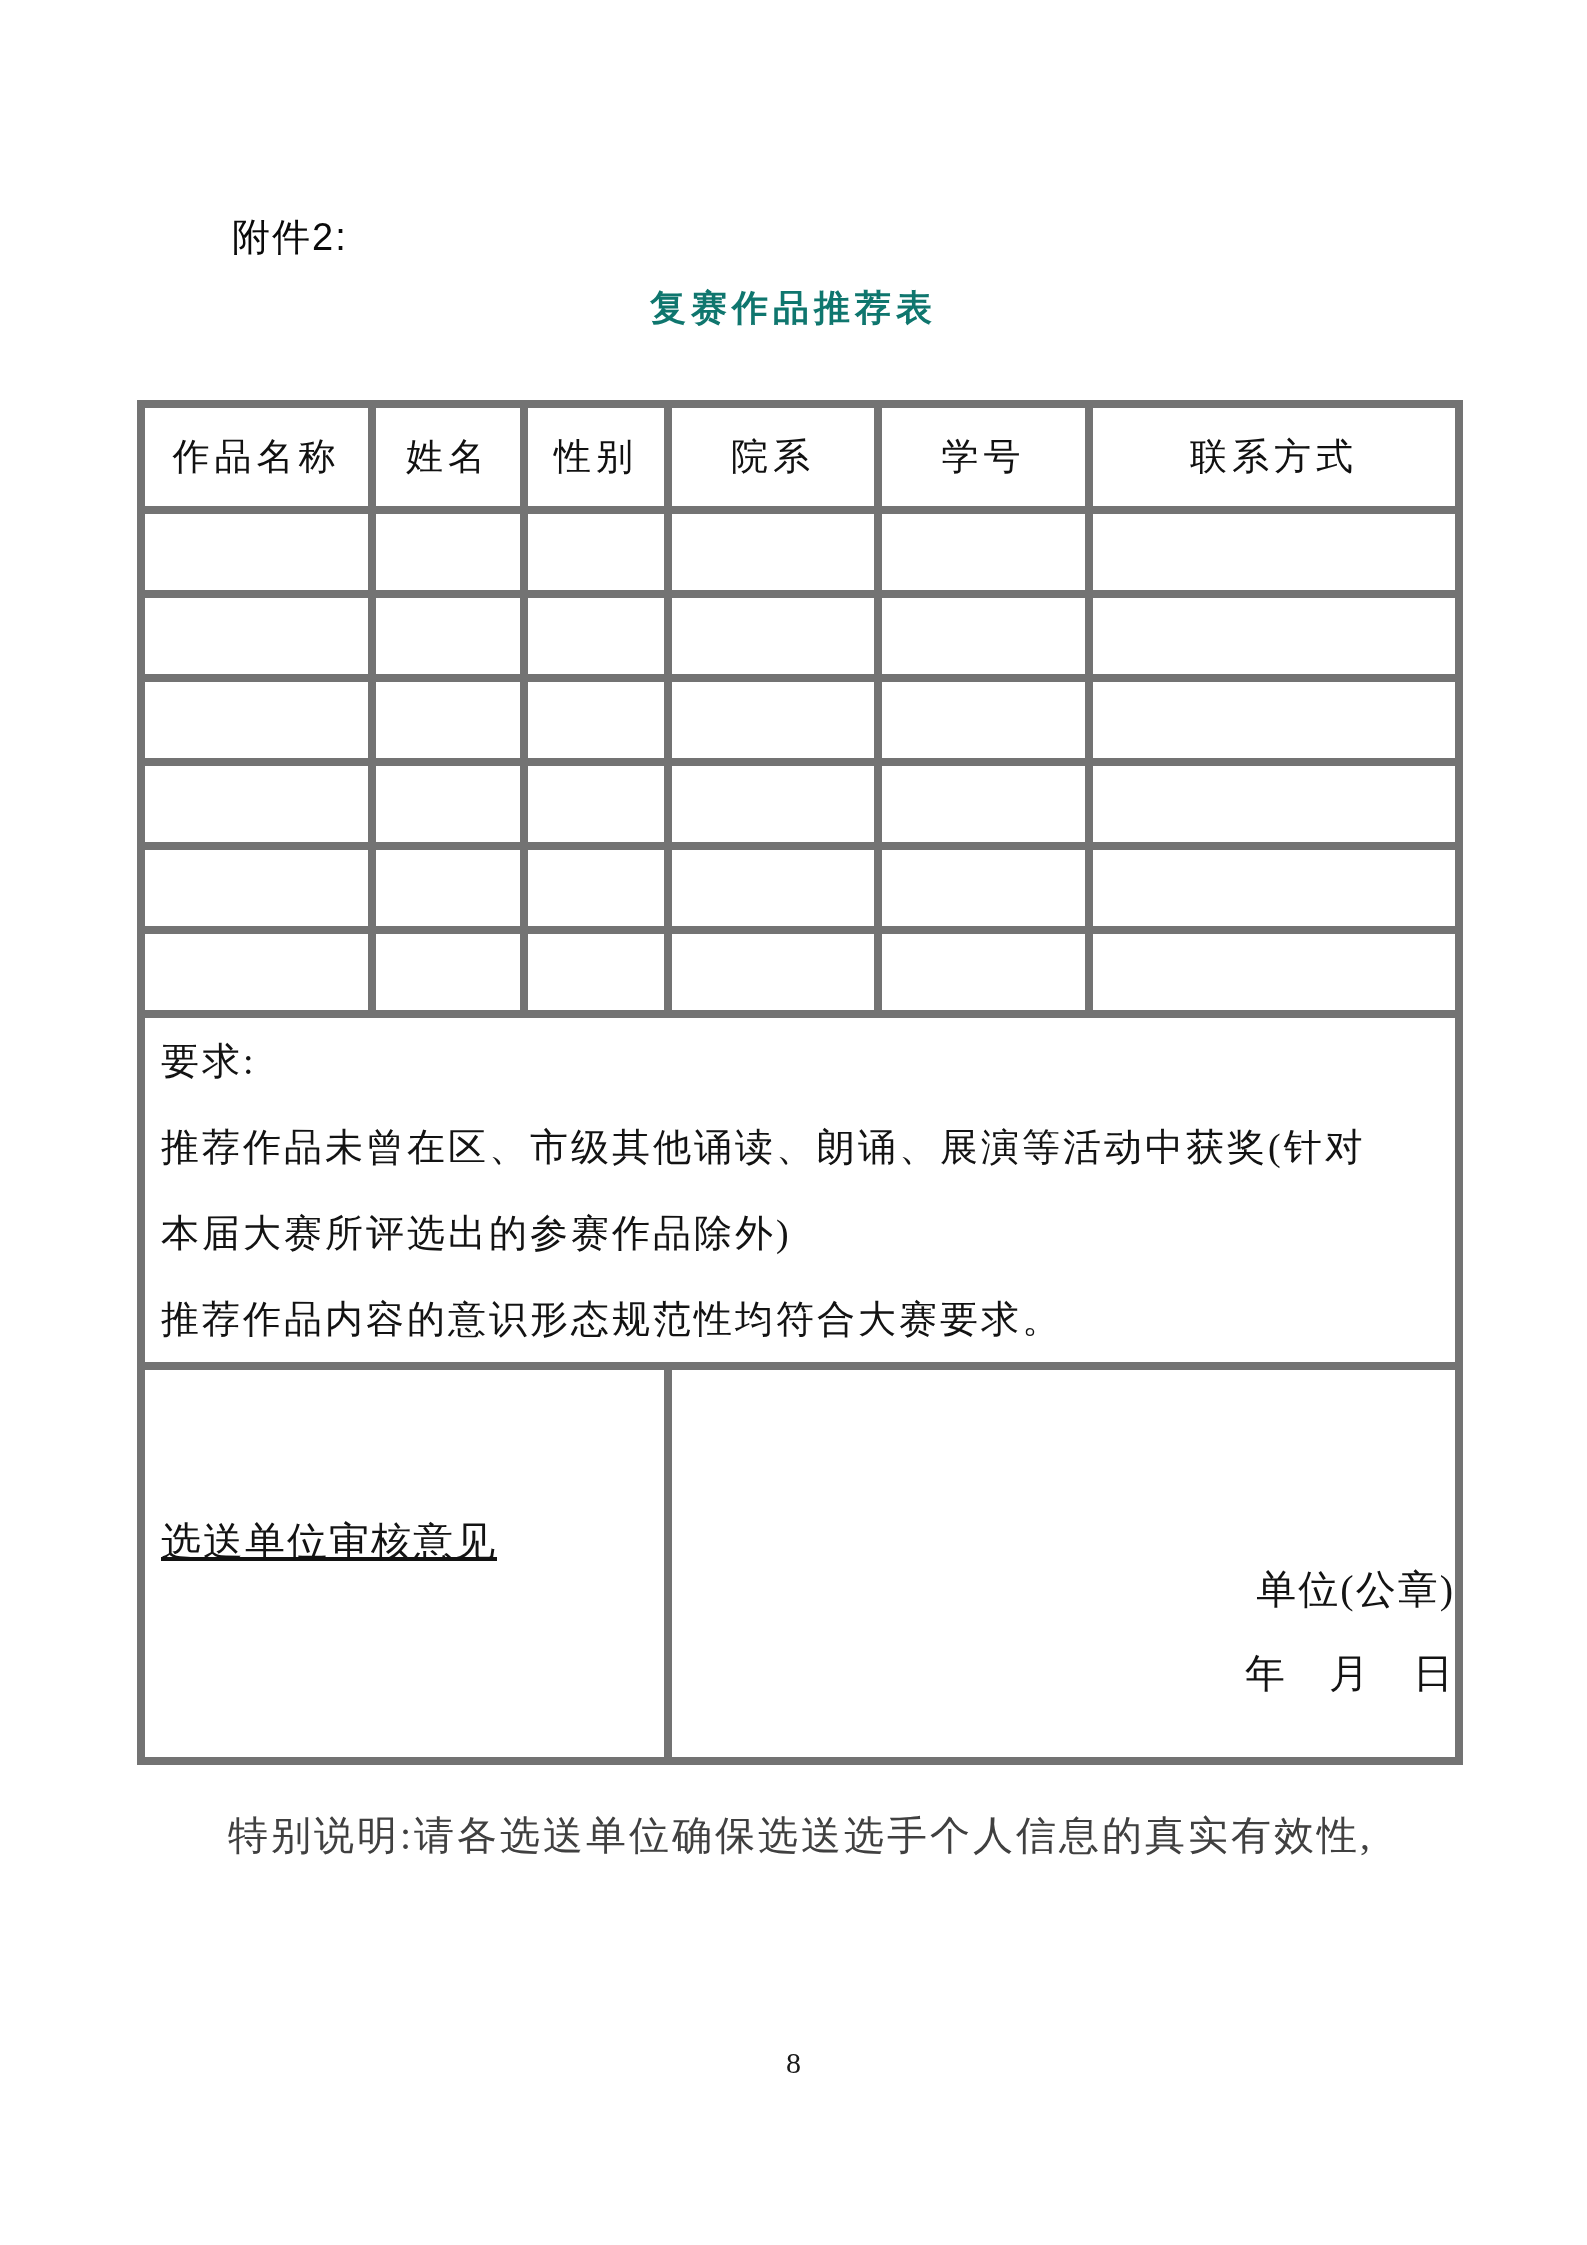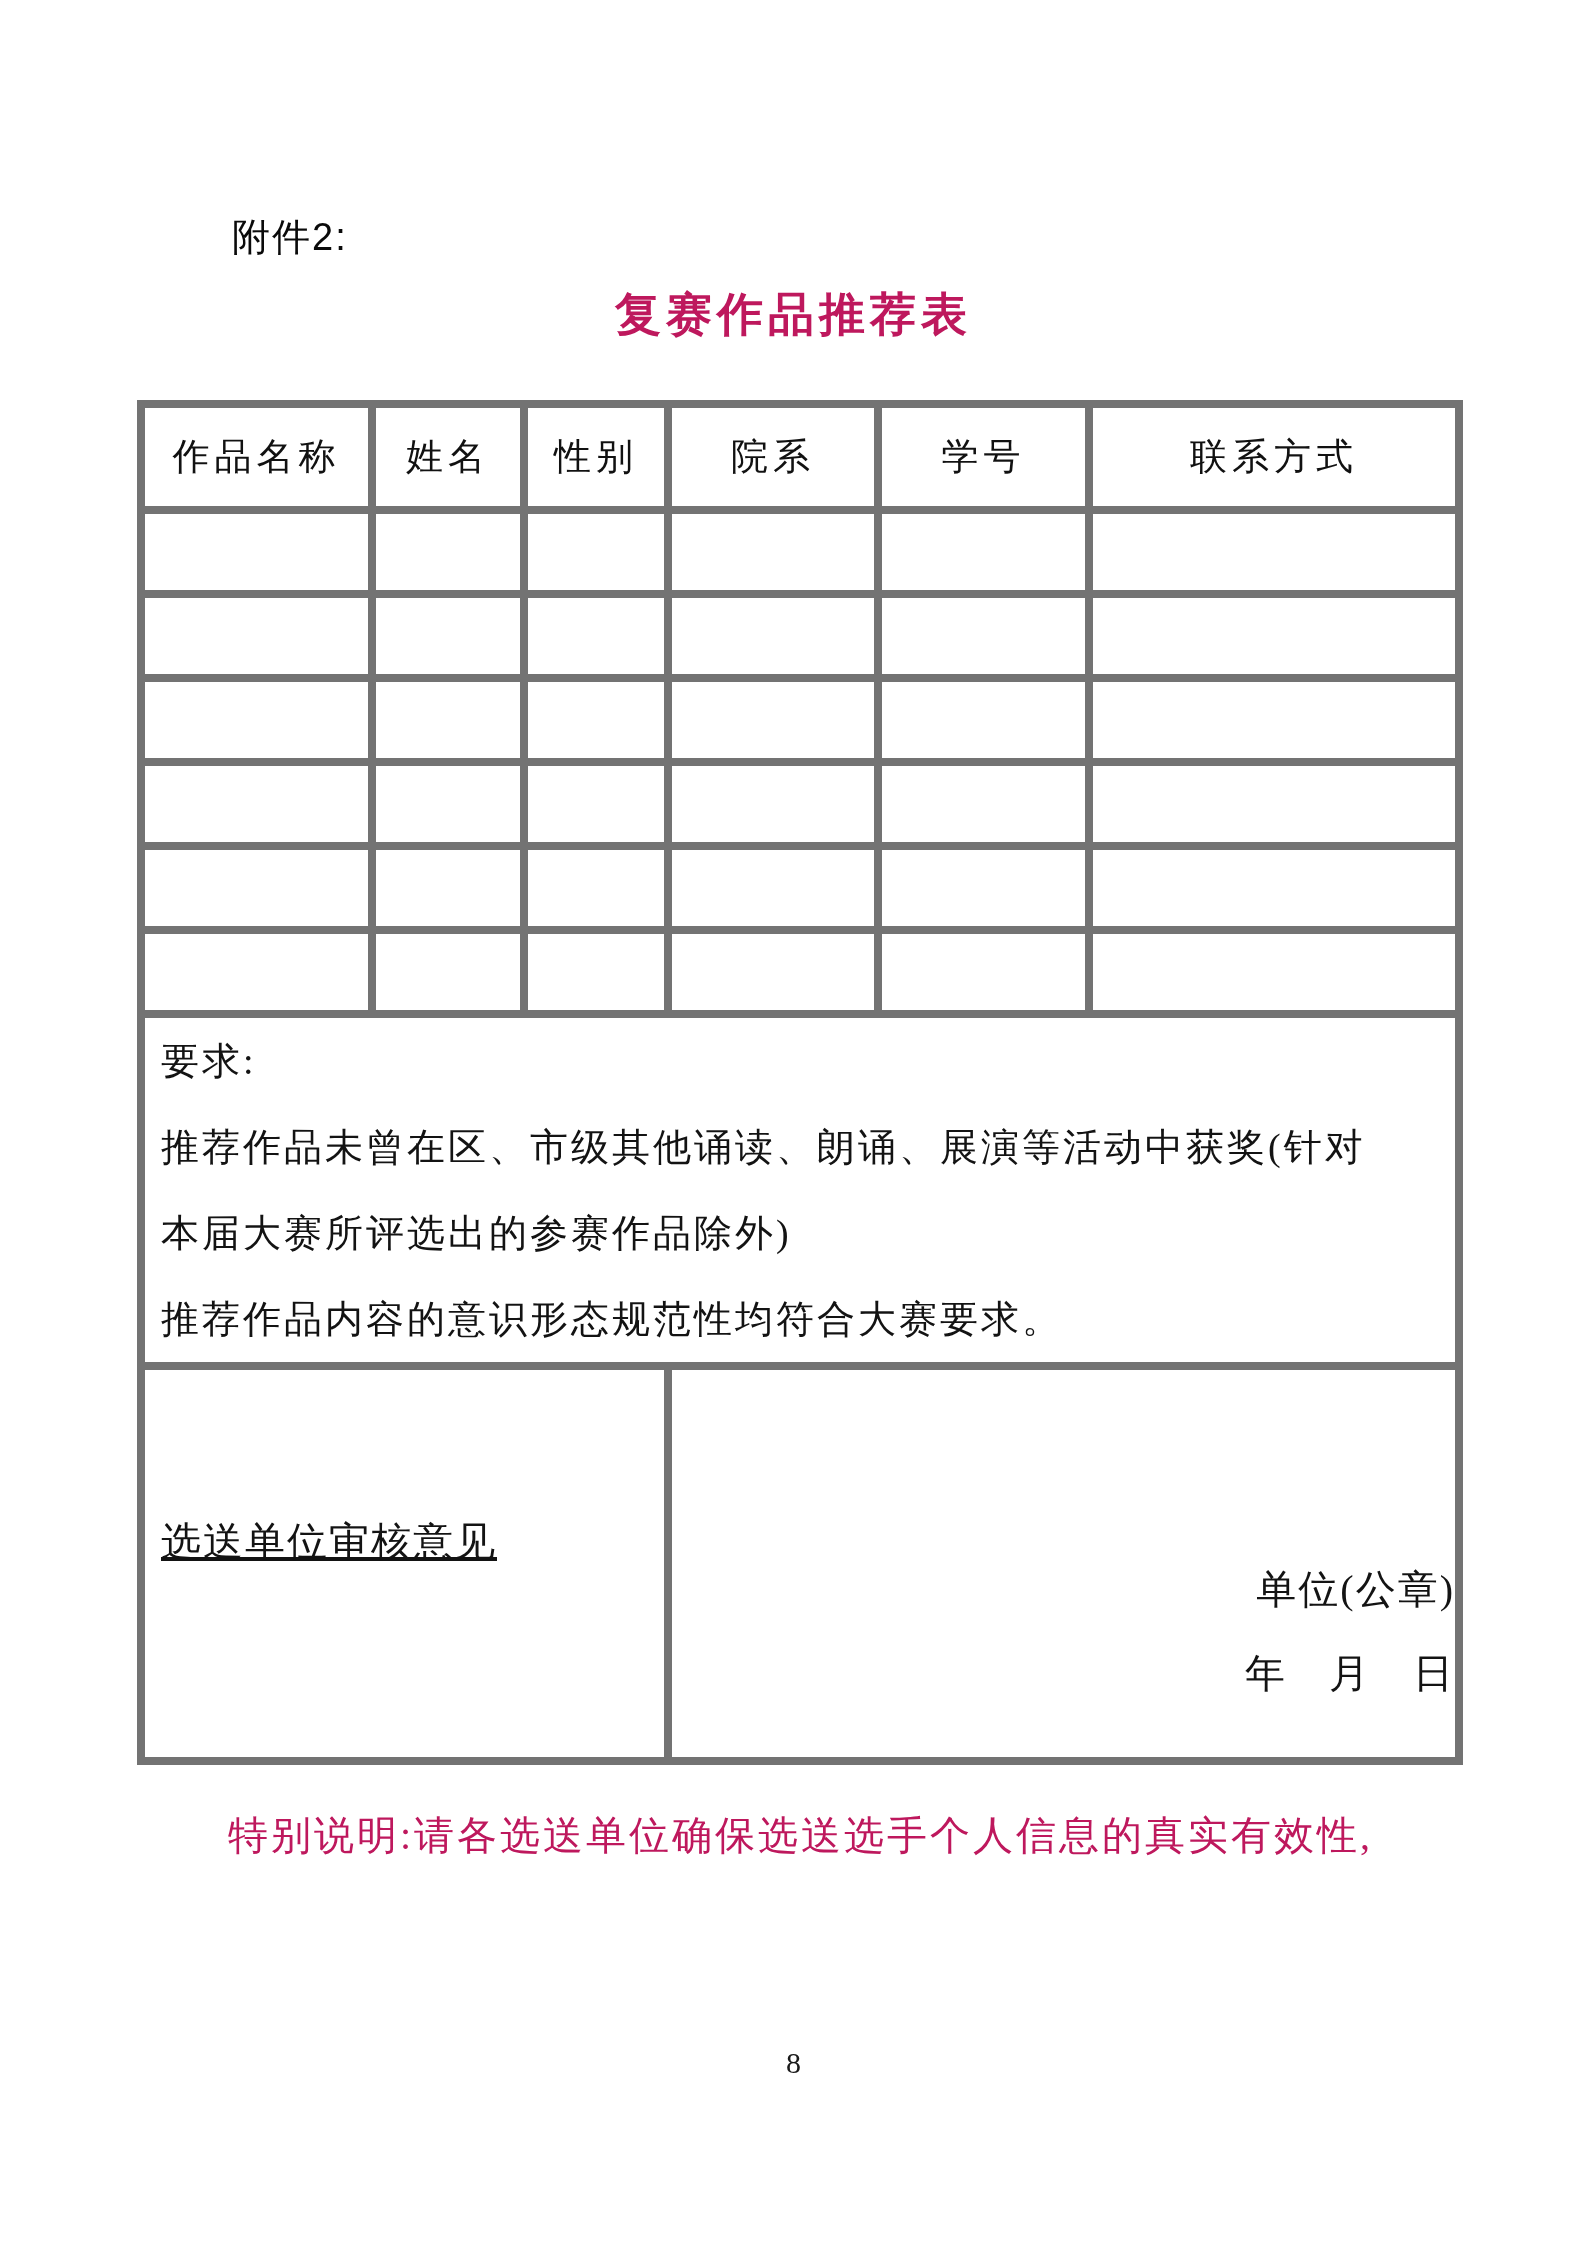--- a/index.html
+++ b/index.html
@@ -28,23 +28,23 @@
   }
 
   .doc-title {
     position: absolute;
     left: 0;
     top: 284px;
     width: 100%;
     text-align: center;
     font-family: "Liberation Serif", serif;
     font-weight: 700;
-    font-size: 46px;
+    font-size: 36px;
     letter-spacing: 5px;
-    color: #be185d;
+    color: #0f766e;
     white-space: nowrap;
   }
 
   table.form-table {
     position: absolute;
     left: 137px;
     top: 400px;
     width: 1318px;
     border-collapse: collapse;
     table-layout: fixed;
@@ -108,21 +108,21 @@
   .special-note {
     position: absolute;
     left: 228px;
     top: 1799px;
     width: 1260px;
   }
   .note-line {
     font-size: 40px;
     line-height: 73px;
     letter-spacing: 3px;
-    color: #be185d;
+    color: #404040;
     white-space: nowrap;
   }
 
   .page-number {
     position: absolute;
     left: 0;
     top: 2046px;
     width: 100%;
     text-align: center;
     font-size: 30px;

